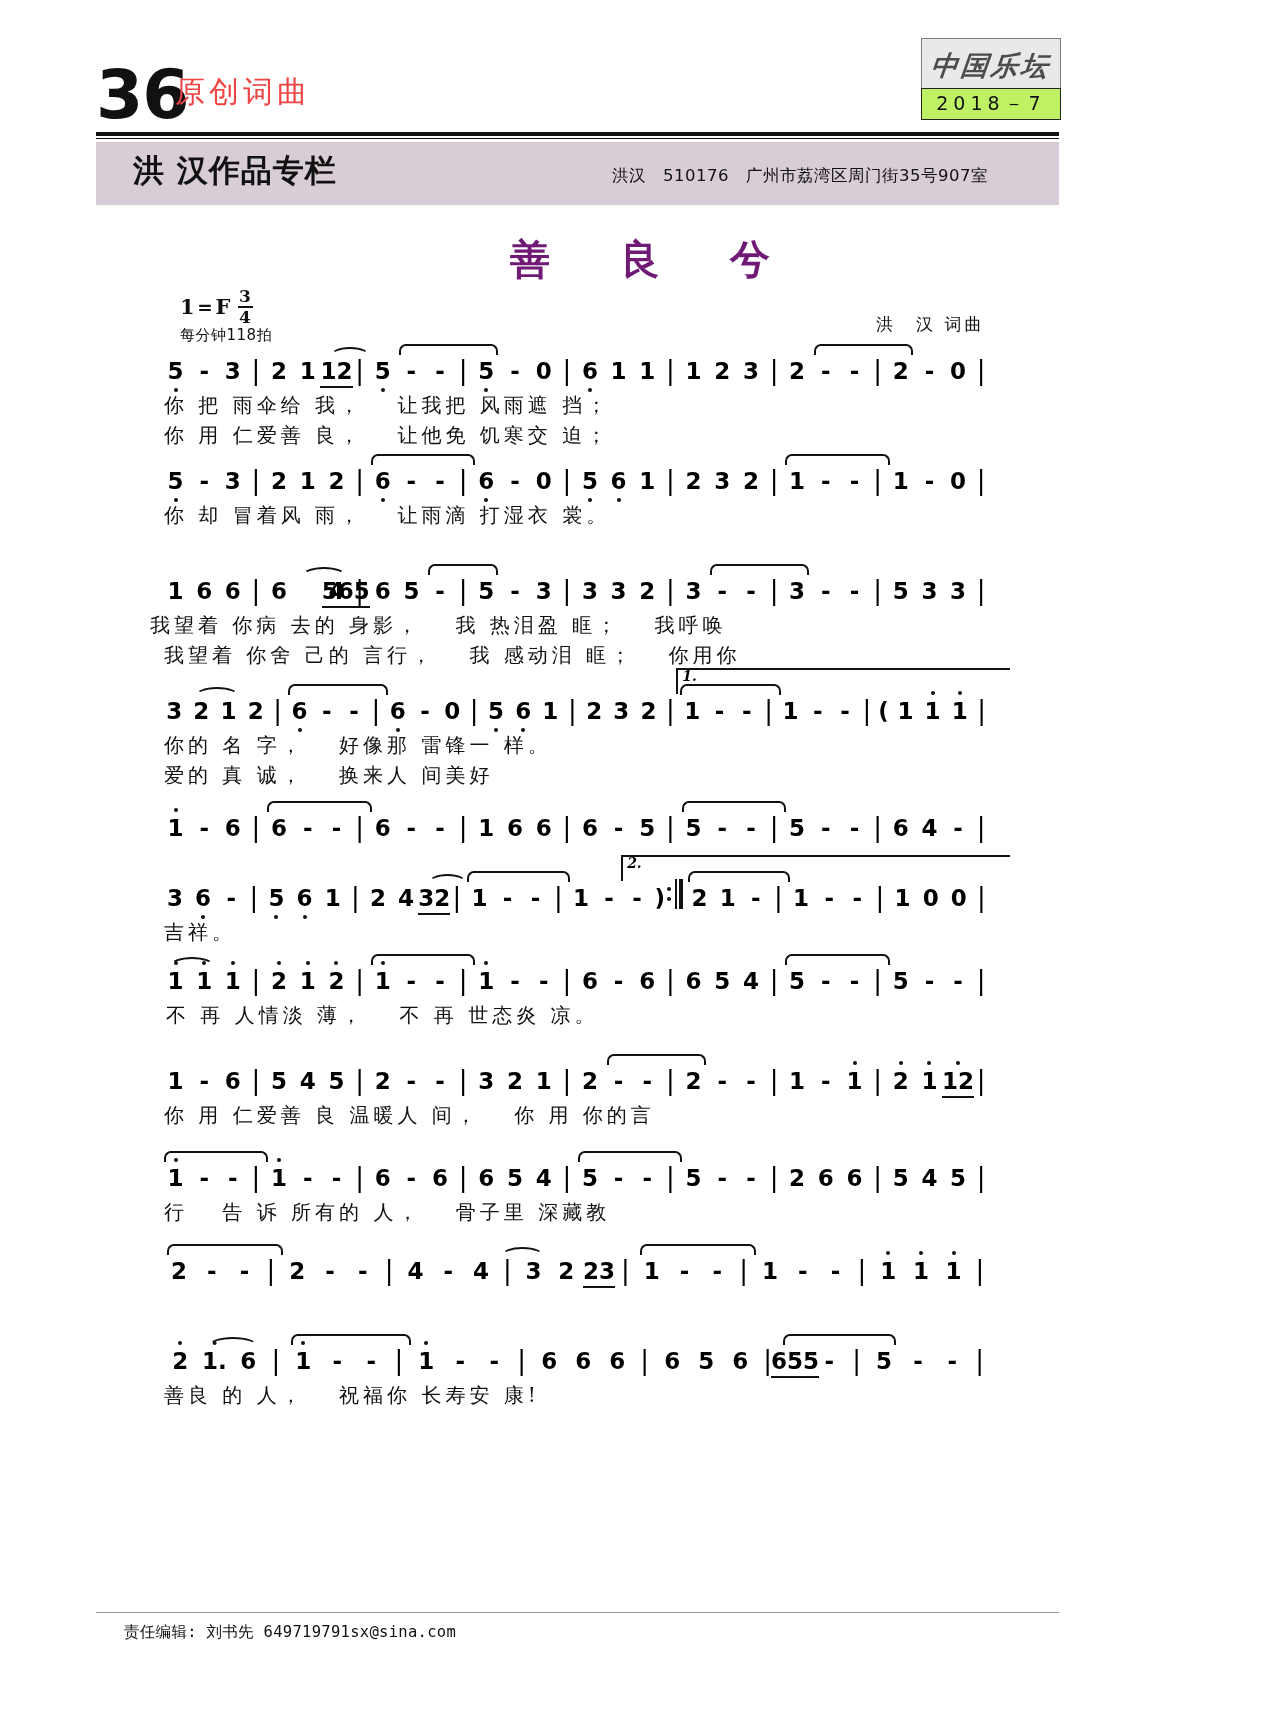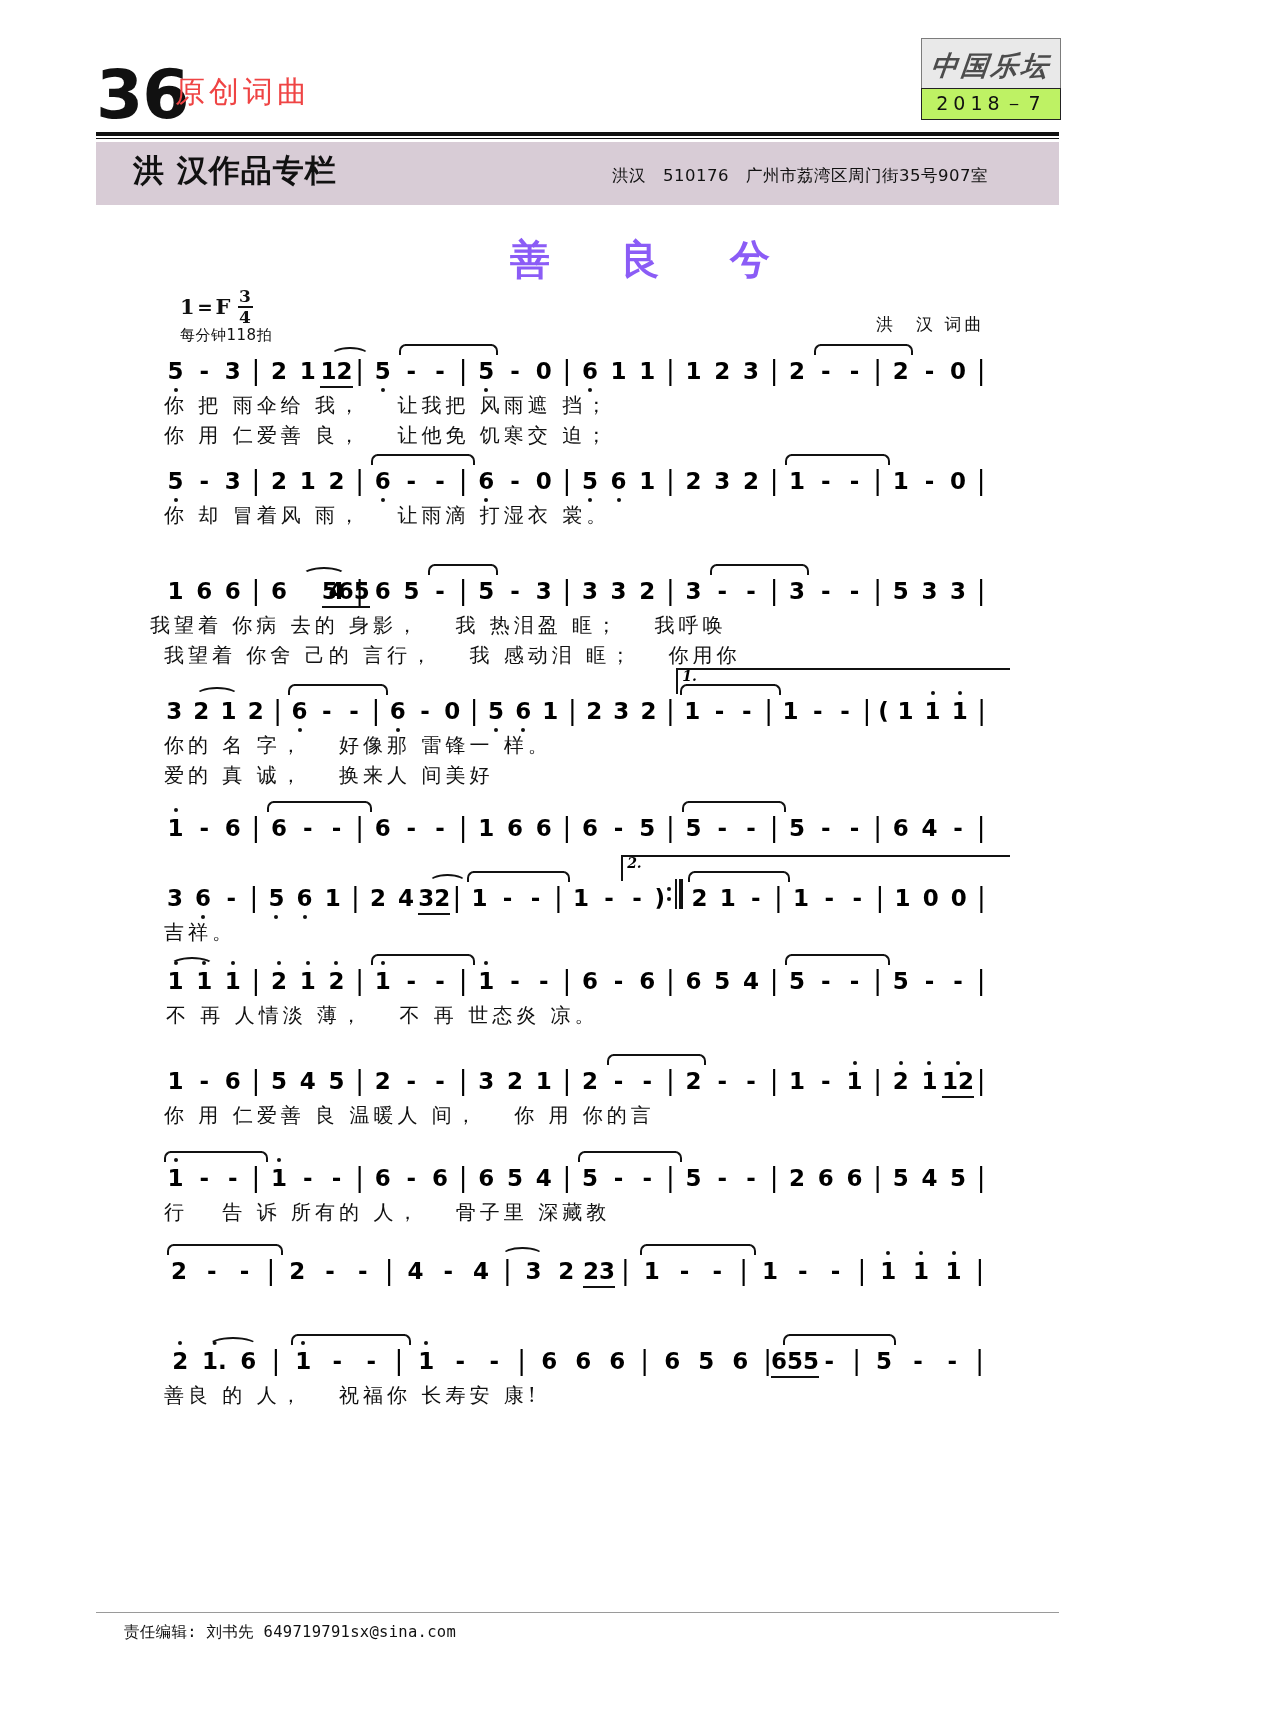--- a/index.html
+++ b/index.html
@@ -55,21 +55,21 @@
     position:absolute;left:612px;top:165px;
     font-size:16.5px;color:#111;letter-spacing:0.5px;
     font-family:"DejaVu Sans","Liberation Sans",sans-serif;
     white-space:nowrap;
   }
 
   
   .song-title{
     position:absolute;left:0;top:232px;width:1280px;text-align:center;
     font-size:40px;font-weight:700;letter-spacing:28px;
-    text-indent:28px;color:#8b5cf6;
+    text-indent:28px;color:#701a75;
     font-family:"DejaVu Serif","Liberation Serif",serif;
   }
   .keysig{
     position:absolute;left:180px;top:288px;
     font-size:21px;font-weight:700;color:#111;
     font-family:"DejaVu Serif","Liberation Serif",serif;
     display:flex;align-items:center;gap:3px;
   }
   .keysig .frac{display:inline-flex;flex-direction:column;align-items:center;
     line-height:1;font-size:17px;font-weight:700;margin-left:4px;}

